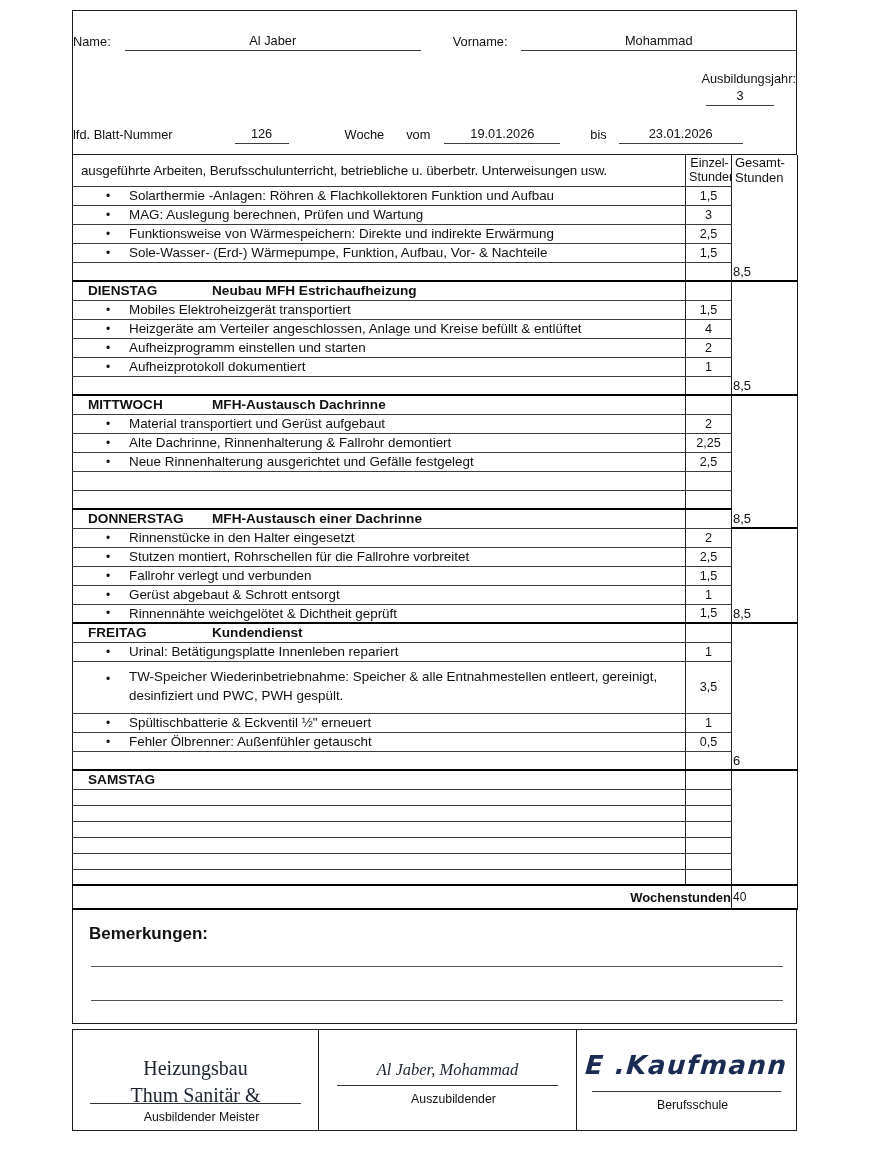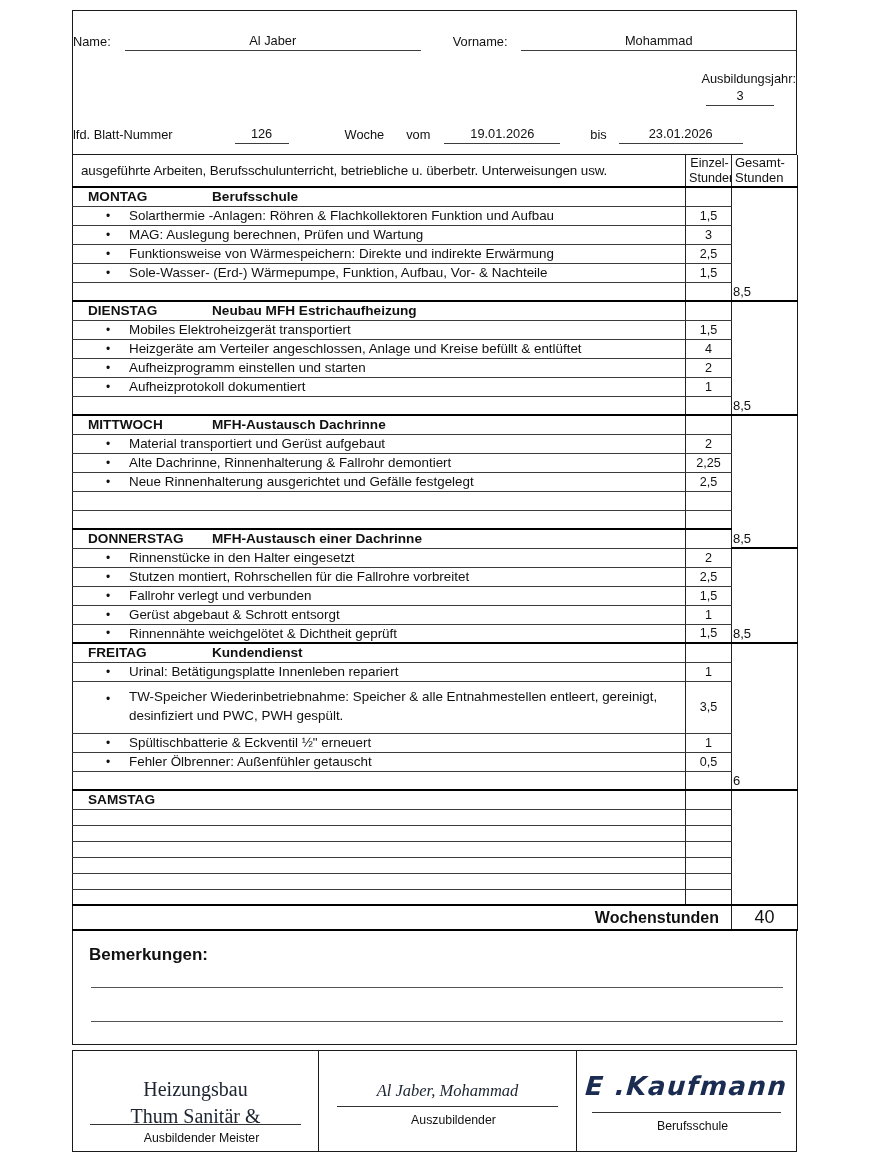--- a/index.html
+++ b/index.html
@@ -41,22 +41,22 @@
   tr.short td{height:16px;}
   tr.section-start td.main, tr.section-start td.einzel{border-top:2.5px solid #000;}
   tr.section-start:not(.main-only) td.gesamt{border-top:2.5px solid #000;}
   td.gesamt.thick-bottom{border-bottom:2.5px solid #000;}
   td.main.day{padding-left:15px;font-weight:bold;font-size:13.6px;}
   .day-name{display:inline-block;width:124px;}
   td.main.item{position:relative;padding-left:56px;padding-right:6px;}
   .bullet{position:absolute;left:33px;top:50%;transform:translateY(-50%);font-size:12px;}
   tr.tall .bullet{top:9px;transform:none;}
   tr.footer-row td{height:24px;border-top:2.5px solid #000;vertical-align:middle;}
-  td.foot-label{font-weight:bold;font-size:16px;text-align:right;padding-right:12px;}
-  td.foot-value{border-left:1.3px solid #222;text-align:center;font-size:18px;}
+  td.foot-label{font-weight:bold;font-size:13px;text-align:right;padding-right:0;}
+  td.foot-value{border-left:1.3px solid #222;text-align:left;font-size:12px;}
 
   
   .remarks{position:relative;border:1.6px solid #1a1a1a;border-top:none;height:114px;box-sizing:border-box;}
   .remarks-label{font-weight:bold;font-size:17px;padding:14px 0 0 16px;}
   .rline{position:absolute;left:18px;right:13px;border-top:1.7px solid #555;}
   .l1{top:56px;} .l2{top:90px;}
 
   
   .signs{display:flex;margin-top:5px;border:1.6px solid #1a1a1a;height:102px;box-sizing:border-box;}
   .sbox{position:relative;box-sizing:border-box;}
@@ -114,25 +114,20 @@
           <div>Einzel-</div>
           <div>Stunden</div>
         </td>
         <td class="gesamt th-hours">
           <div>Gesamt-</div>
           <div>Stunden</div>
         </td>
       </tr>
     </thead>
     <tbody>
-        <tr class="body-row section-start">
-          <td class="main day"><span class="day-name">MONTAG</span><span class="day-topic">Berufsschule</span></td>
-          <td class="einzel"></td>
-          <td class="gesamt"></td>
-        </tr>
         <tr class="body-row item-row">
           <td class="main item"><span class="bullet">•</span><span class="txt">Solarthermie -Anlagen:  Röhren &amp; Flachkollektoren Funktion und Aufbau</span></td>
           <td class="einzel">1,5</td>
           <td class="gesamt"></td>
         </tr>
         <tr class="body-row item-row">
           <td class="main item"><span class="bullet">•</span><span class="txt">MAG: Auslegung berechnen, Prüfen und Wartung</span></td>
           <td class="einzel">3</td>
           <td class="gesamt"></td>
         </tr>

